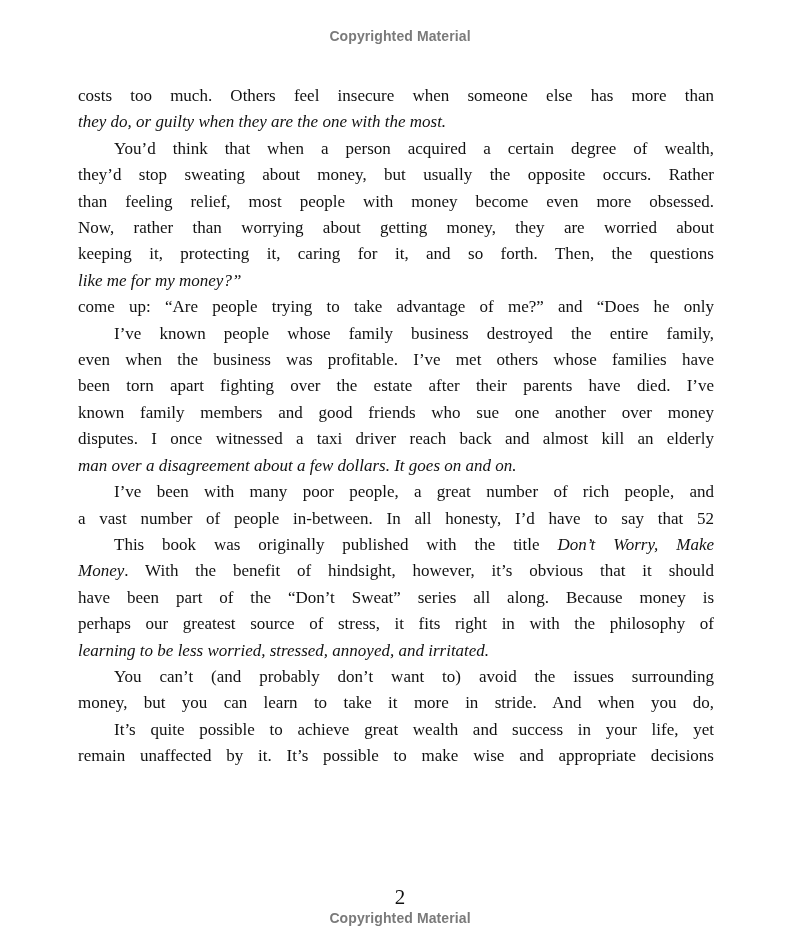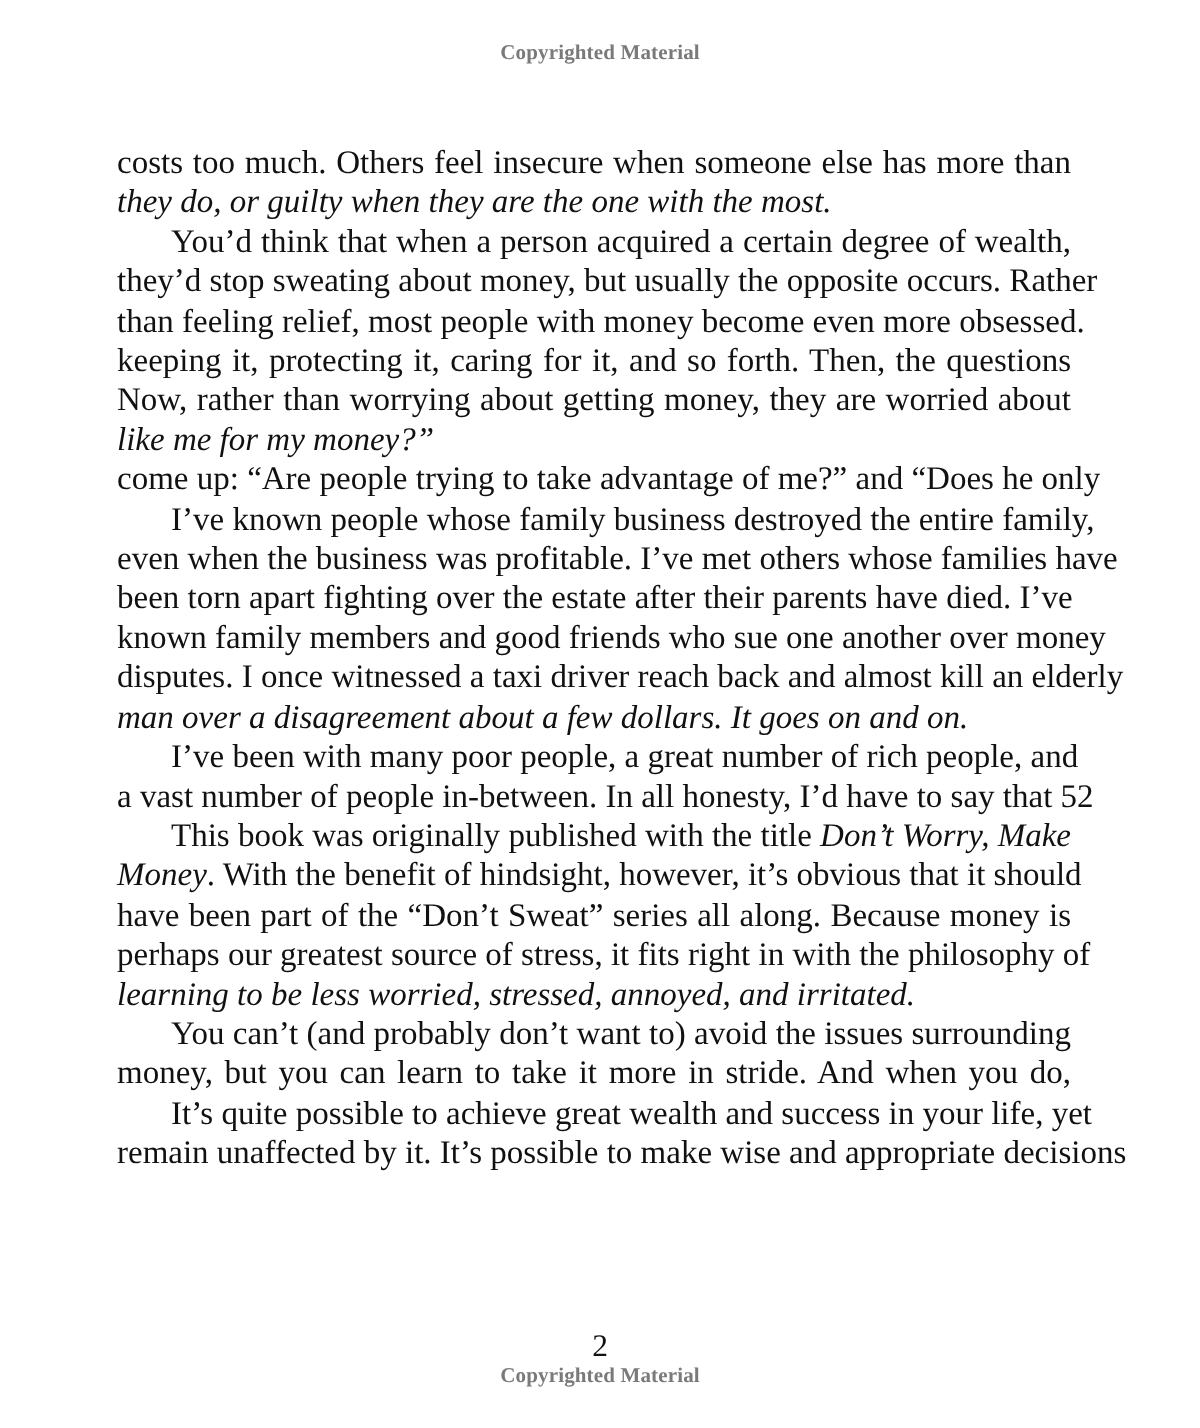--- a/index.html
+++ b/index.html
@@ -11,35 +11,35 @@
       width: 800px;
       height: 952px;
       position: relative;
       overflow: hidden;
     }
     .copyright {
       position: absolute;
       left: 0;
       width: 800px;
       text-align: center;
-      font-family: Liberation Serif, serif;
+      font-family: Liberation Sans, sans-serif;
       font-weight: bold;
       font-size: 14px;
       color: #7a7a7a;
       letter-spacing: 0.1px;
     }
     .copyright.top { top: 28px; }
     .copyright.bottom { top: 910px; }
     .page-body {
       position: absolute;
       left: 78px;
-      top: 95px;
+      top: 83px;
       width: 636px;
       font-family: "Liberation Serif", serif;
-      font-size: 22px;
+      font-size: 17px;
       line-height: 26.4px;
       color: #111111;
     }
     .line {
       display: block;
       text-align: justify;
       text-align-last: justify;
       white-space: nowrap;
     }
     .line.end {
@@ -68,22 +68,22 @@
 
   <div class="paragraph">
     <span class="line">costs too much. Others feel insecure when someone else has more than</span>
     <span class="line end">they do, or guilty when they are the one with the most.</span>
   </div>
 
   <div class="paragraph">
     <span class="line indent">You’d think that when a person acquired a certain degree of wealth,</span>
     <span class="line">they’d stop sweating about money, but usually the opposite occurs. Rather</span>
     <span class="line">than feeling relief, most people with money become even more obsessed.</span>
+    <span class="line">Now, rather than worrying about getting money, they are worried about</span>
     <span class="line">keeping it, protecting it, caring for it, and so forth. Then, the questions</span>
-    <span class="line">Now, rather than worrying about getting money, they are worried about</span>
     <span class="line end">like me for my money?”</span>
     <span class="line">come up: “Are people trying to take advantage of me?” and “Does he only</span>
   </div>
 
   <div class="paragraph">
     <span class="line indent">I’ve known people whose family business destroyed the entire family,</span>
     <span class="line">even when the business was profitable. I’ve met others whose families have</span>
     <span class="line">been torn apart fighting over the estate after their parents have died. I’ve</span>
     <span class="line">known family members and good friends who sue one another over money</span>
     <span class="line">disputes. I once witnessed a taxi driver reach back and almost kill an elderly</span>

